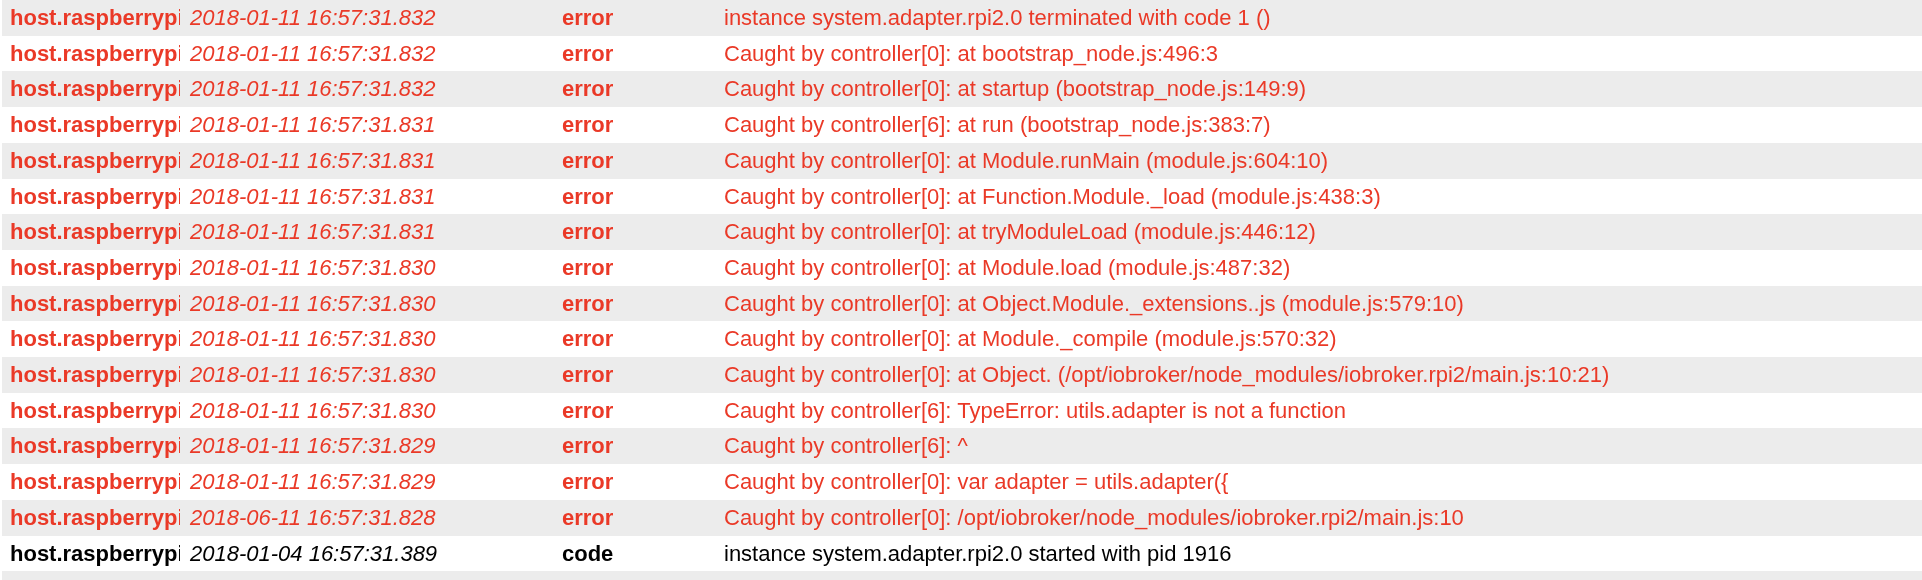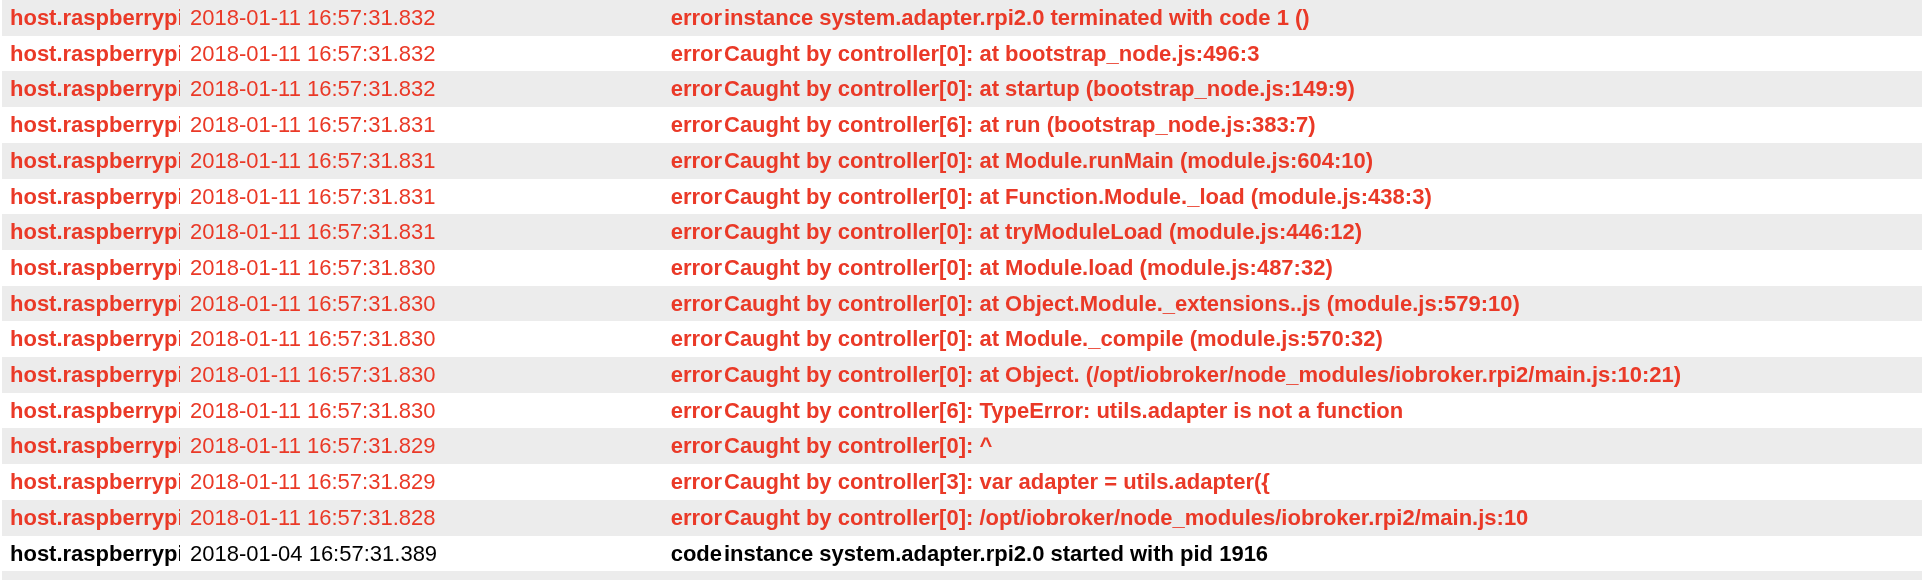--- a/index.html
+++ b/index.html
@@ -37,29 +37,29 @@
     box-sizing: border-box;
   }
   td.cell-host {
     width: 178px;
     padding-left: 8px;
     font-weight: bold;
   }
   td.cell-ts {
     width: 382px;
     padding-left: 10px;
+    font-style: italic;
   }
   td.cell-sev {
     width: 160px;
-    text-align: right;
+    text-align: left;
     font-weight: bold;
   }
   td.cell-msg {
     padding-left: 2px;
-    font-weight: bold;
   }
   tr.level-error td { color: #ea3927; }
   tr.level-info  td { color: #000000; }
   tr.filler-row { height: 9px; background: #ececec; }
 </style>
 </head>
 <body>
 
 <div class="log-viewport">
   <table class="log-table">
@@ -133,31 +133,31 @@
         <tr class="log-row level-error plain">
           <td class="cell-host">host.raspberrypi</td>
           <td class="cell-ts">2018-01-11 16:57:31.830</td>
           <td class="cell-sev">error</td>
           <td class="cell-msg">Caught by controller[6]: TypeError: utils.adapter is not a function</td>
         </tr>
         <tr class="log-row level-error stripe">
           <td class="cell-host">host.raspberrypi</td>
           <td class="cell-ts">2018-01-11 16:57:31.829</td>
           <td class="cell-sev">error</td>
-          <td class="cell-msg">Caught by controller[0]: ^</td>
+          <td class="cell-msg">Caught by controller[6]: ^</td>
         </tr>
         <tr class="log-row level-error plain">
           <td class="cell-host">host.raspberrypi</td>
           <td class="cell-ts">2018-01-11 16:57:31.829</td>
           <td class="cell-sev">error</td>
-          <td class="cell-msg">Caught by controller[3]: var adapter = utils.adapter({</td>
+          <td class="cell-msg">Caught by controller[0]: var adapter = utils.adapter({</td>
         </tr>
         <tr class="log-row level-error stripe">
           <td class="cell-host">host.raspberrypi</td>
-          <td class="cell-ts">2018-01-11 16:57:31.828</td>
+          <td class="cell-ts">2018-06-11 16:57:31.828</td>
           <td class="cell-sev">error</td>
           <td class="cell-msg">Caught by controller[0]: /opt/iobroker/node_modules/iobroker.rpi2/main.js:10</td>
         </tr>
         <tr class="log-row level-info plain">
           <td class="cell-host">host.raspberrypi</td>
           <td class="cell-ts">2018-01-04 16:57:31.389</td>
           <td class="cell-sev">code</td>
           <td class="cell-msg">instance system.adapter.rpi2.0 started with pid 1916</td>
         </tr>
         <tr class="filler-row">

